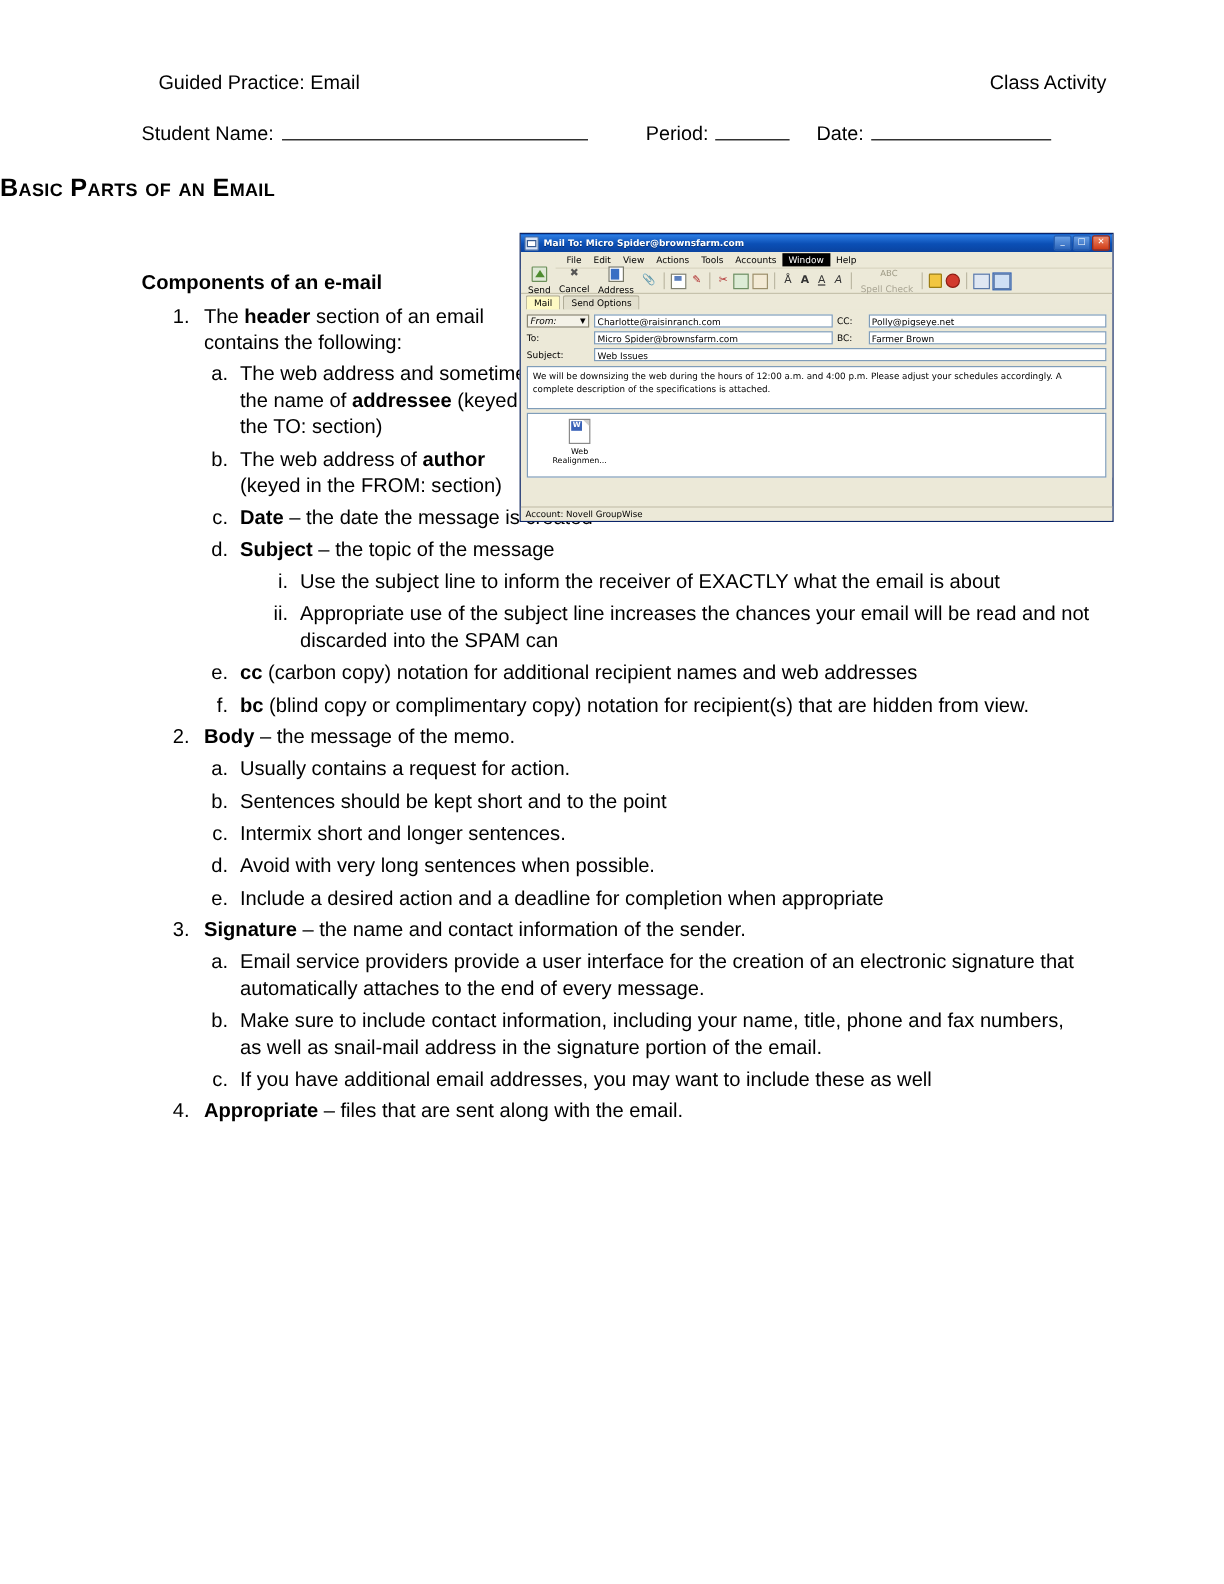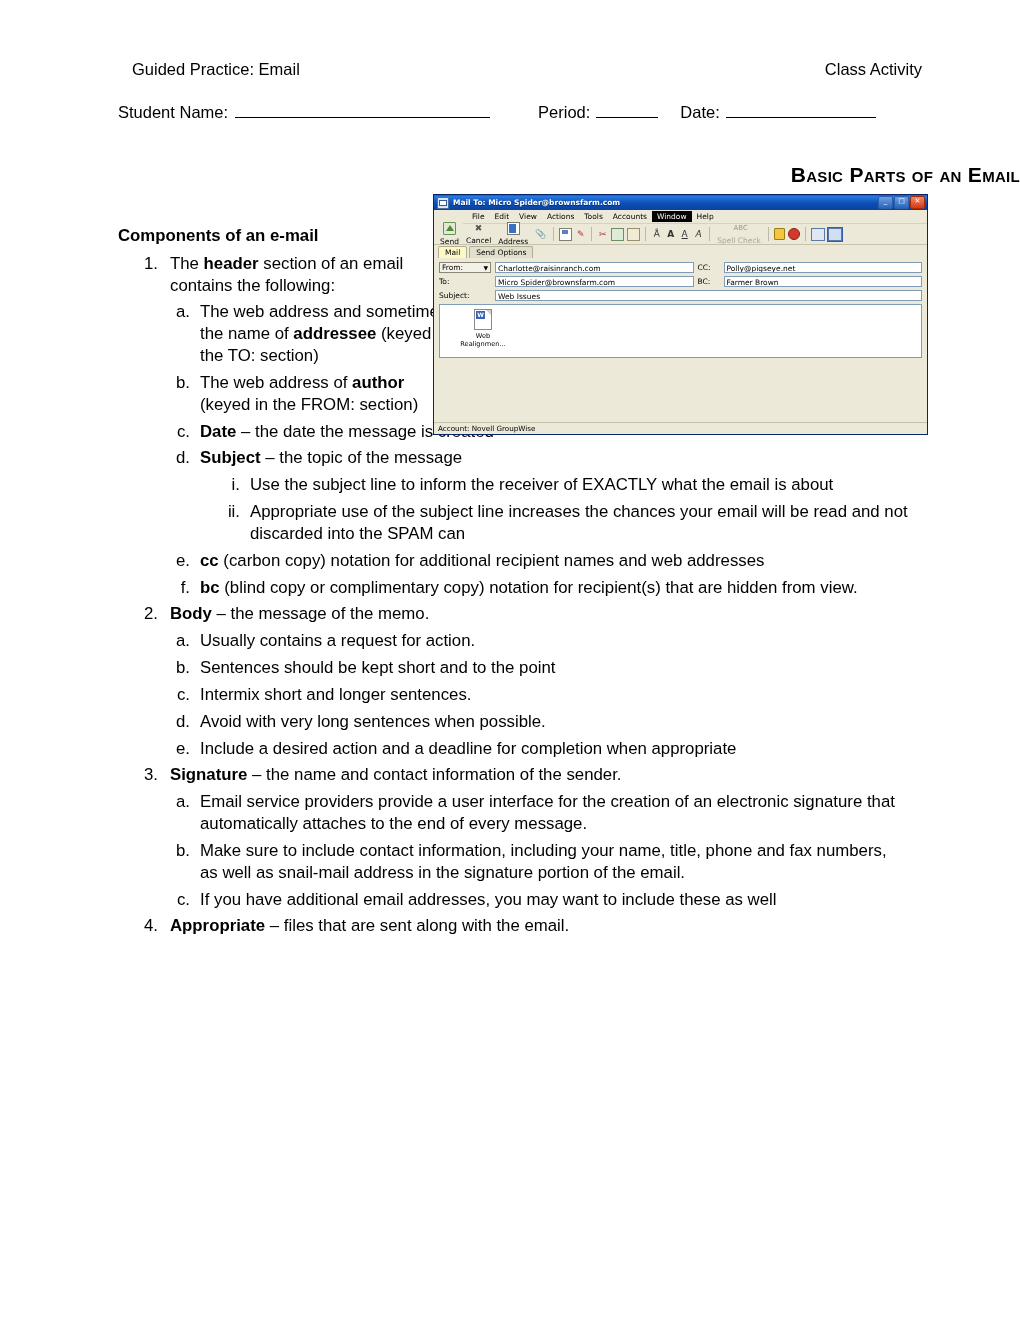--- a/index.html
+++ b/index.html
@@ -50,23 +50,23 @@
   }
   .ln-name   { width: 255px; margin-left: 7px; }
   .ln-period { width: 62px;  margin-left: 6px; }
   .ln-date   { width: 150px; margin-left: 6px; }
   .gap-period { margin-left: 48px; }
   .gap-date   { margin-left: 22px; }
 
   .doc-title {
     position: absolute;
     left: 0;
-    top: 163px;
+    top: 145px;
     width: 1020px;
-    text-align: right;
+    text-align: left;
     font-size: 21px;
     font-weight: bold;
     font-variant: small-caps;
     letter-spacing: 0.3px;
   }
 
   
   .content {
     position: absolute;
     left: 118px;
@@ -295,20 +295,21 @@
   .fdrop {
     background: #f4f2e8;
     border: 1px solid #8a8775;
     height: 11px;
     display: flex;
     align-items: center;
     justify-content: space-between;
     padding: 0 2px;
     font-size: 7.5px;
     box-sizing: border-box;
+    font-style: italic;
   }
   .fdrop .arr { font-size: 6px; }
   .subjrow {
     display: grid;
     grid-template-columns: 52px 1fr;
     gap: 4px;
     margin-top: 3px;
     align-items: center;
   }
   .msgbody {
@@ -571,20 +572,21 @@
         <div class="finput">Micro Spider@brownsfarm.com</div>
         <div class="flabel">BC:</div>
         <div class="finput">Farmer Brown</div>
       </div>
 
       <div class="subjrow">
         <div class="flabel">Subject:</div>
         <div class="finput">Web Issues</div>
       </div>
 
+      <div class="msgbody">We will be downsizing the web during the hours of 12:00 a.m. and 4:00 p.m.  Please adjust your schedules accordingly.  A complete description of the specifications is attached.</div>
 
       <div class="attachpane">
         <div class="attach-item">
           <div class="doc-icon"></div>
           <div>Web Realignmen...</div>
         </div>
       </div>
     </div>
 
     <div class="statusbar">Account: Novell GroupWise</div>

